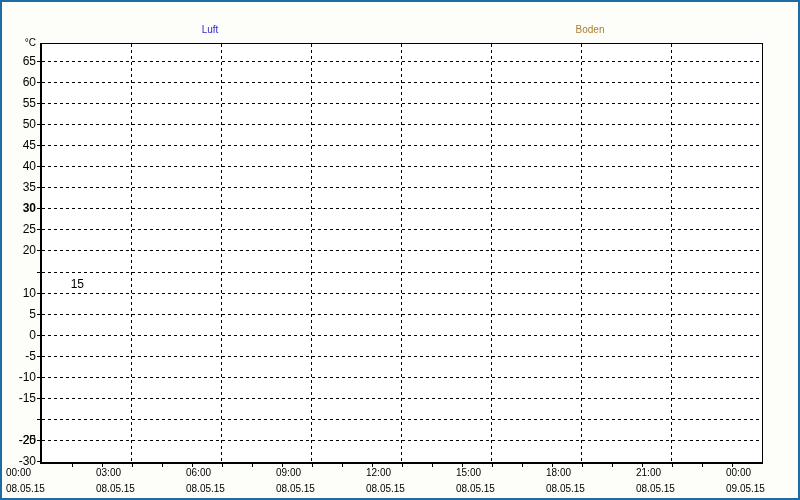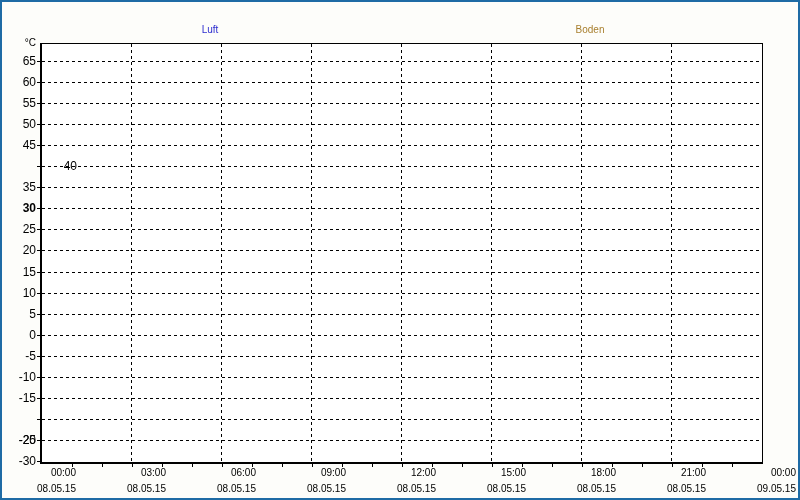--- a/index.html
+++ b/index.html
@@ -41,21 +41,21 @@
     position:absolute; left:0; width:34px; text-align:right;
     font-size:12px; line-height:12px; color:#000;
   }
   .y-tick {
     position:absolute; left:35px; width:3px; height:1px; background:#000;
   }
   .x-tick {
     position:absolute; width:1px; height:4px; background:#000; top:461px;
   }
   .x-time-label, .x-date-label {
-    position:absolute; width:70px; text-align:right;
+    position:absolute; width:70px; text-align:left;
     font-size:10px; color:#000; white-space:nowrap;
   }
   .x-time-label { top:465px; }
   .x-date-label { top:481px; }
 </style>
 </head>
 <body>
 
 <div class="window">
 
@@ -97,31 +97,31 @@
       <div class="y-tick-label" style="top: 53px;">65</div>
       <div class="y-tick" style="top: 59px;"></div>
       <div class="y-tick-label" style="top: 74px;">60</div>
       <div class="y-tick" style="top: 80px;"></div>
       <div class="y-tick-label" style="top: 95px;">55</div>
       <div class="y-tick" style="top: 101px;"></div>
       <div class="y-tick-label" style="top: 116px;">50</div>
       <div class="y-tick" style="top: 122px;"></div>
       <div class="y-tick-label" style="top: 137px;">45</div>
       <div class="y-tick" style="top: 143px;"></div>
-      <div class="y-tick-label" style="top: 158px; margin-left: 41px;">40</div>
+      <div class="y-tick-label" style="top: 158px;">40</div>
       <div class="y-tick" style="top: 164px;"></div>
       <div class="y-tick-label" style="top: 179px;">35</div>
       <div class="y-tick" style="top: 185px;"></div>
       <div class="y-tick-label" style="top: 200px; font-weight: bold;">30</div>
       <div class="y-tick" style="top: 206px;"></div>
       <div class="y-tick-label" style="top: 221px;">25</div>
       <div class="y-tick" style="top: 227px;"></div>
       <div class="y-tick-label" style="top: 242px;">20</div>
       <div class="y-tick" style="top: 248px;"></div>
-      <div class="y-tick-label" style="top: 264px;">15</div>
+      <div class="y-tick-label" style="top: 276px; padding-left: 48px;">15</div>
       <div class="y-tick" style="top: 270px;"></div>
       <div class="y-tick-label" style="top: 285px;">10</div>
       <div class="y-tick" style="top: 291px;"></div>
       <div class="y-tick-label" style="top: 306px;">5</div>
       <div class="y-tick" style="top: 312px;"></div>
       <div class="y-tick-label" style="top: 327px;">0</div>
       <div class="y-tick" style="top: 333px;"></div>
       <div class="y-tick-label" style="top: 348px;">-5</div>
       <div class="y-tick" style="top: 354px;"></div>
       <div class="y-tick-label" style="top: 369px;">-10</div>

